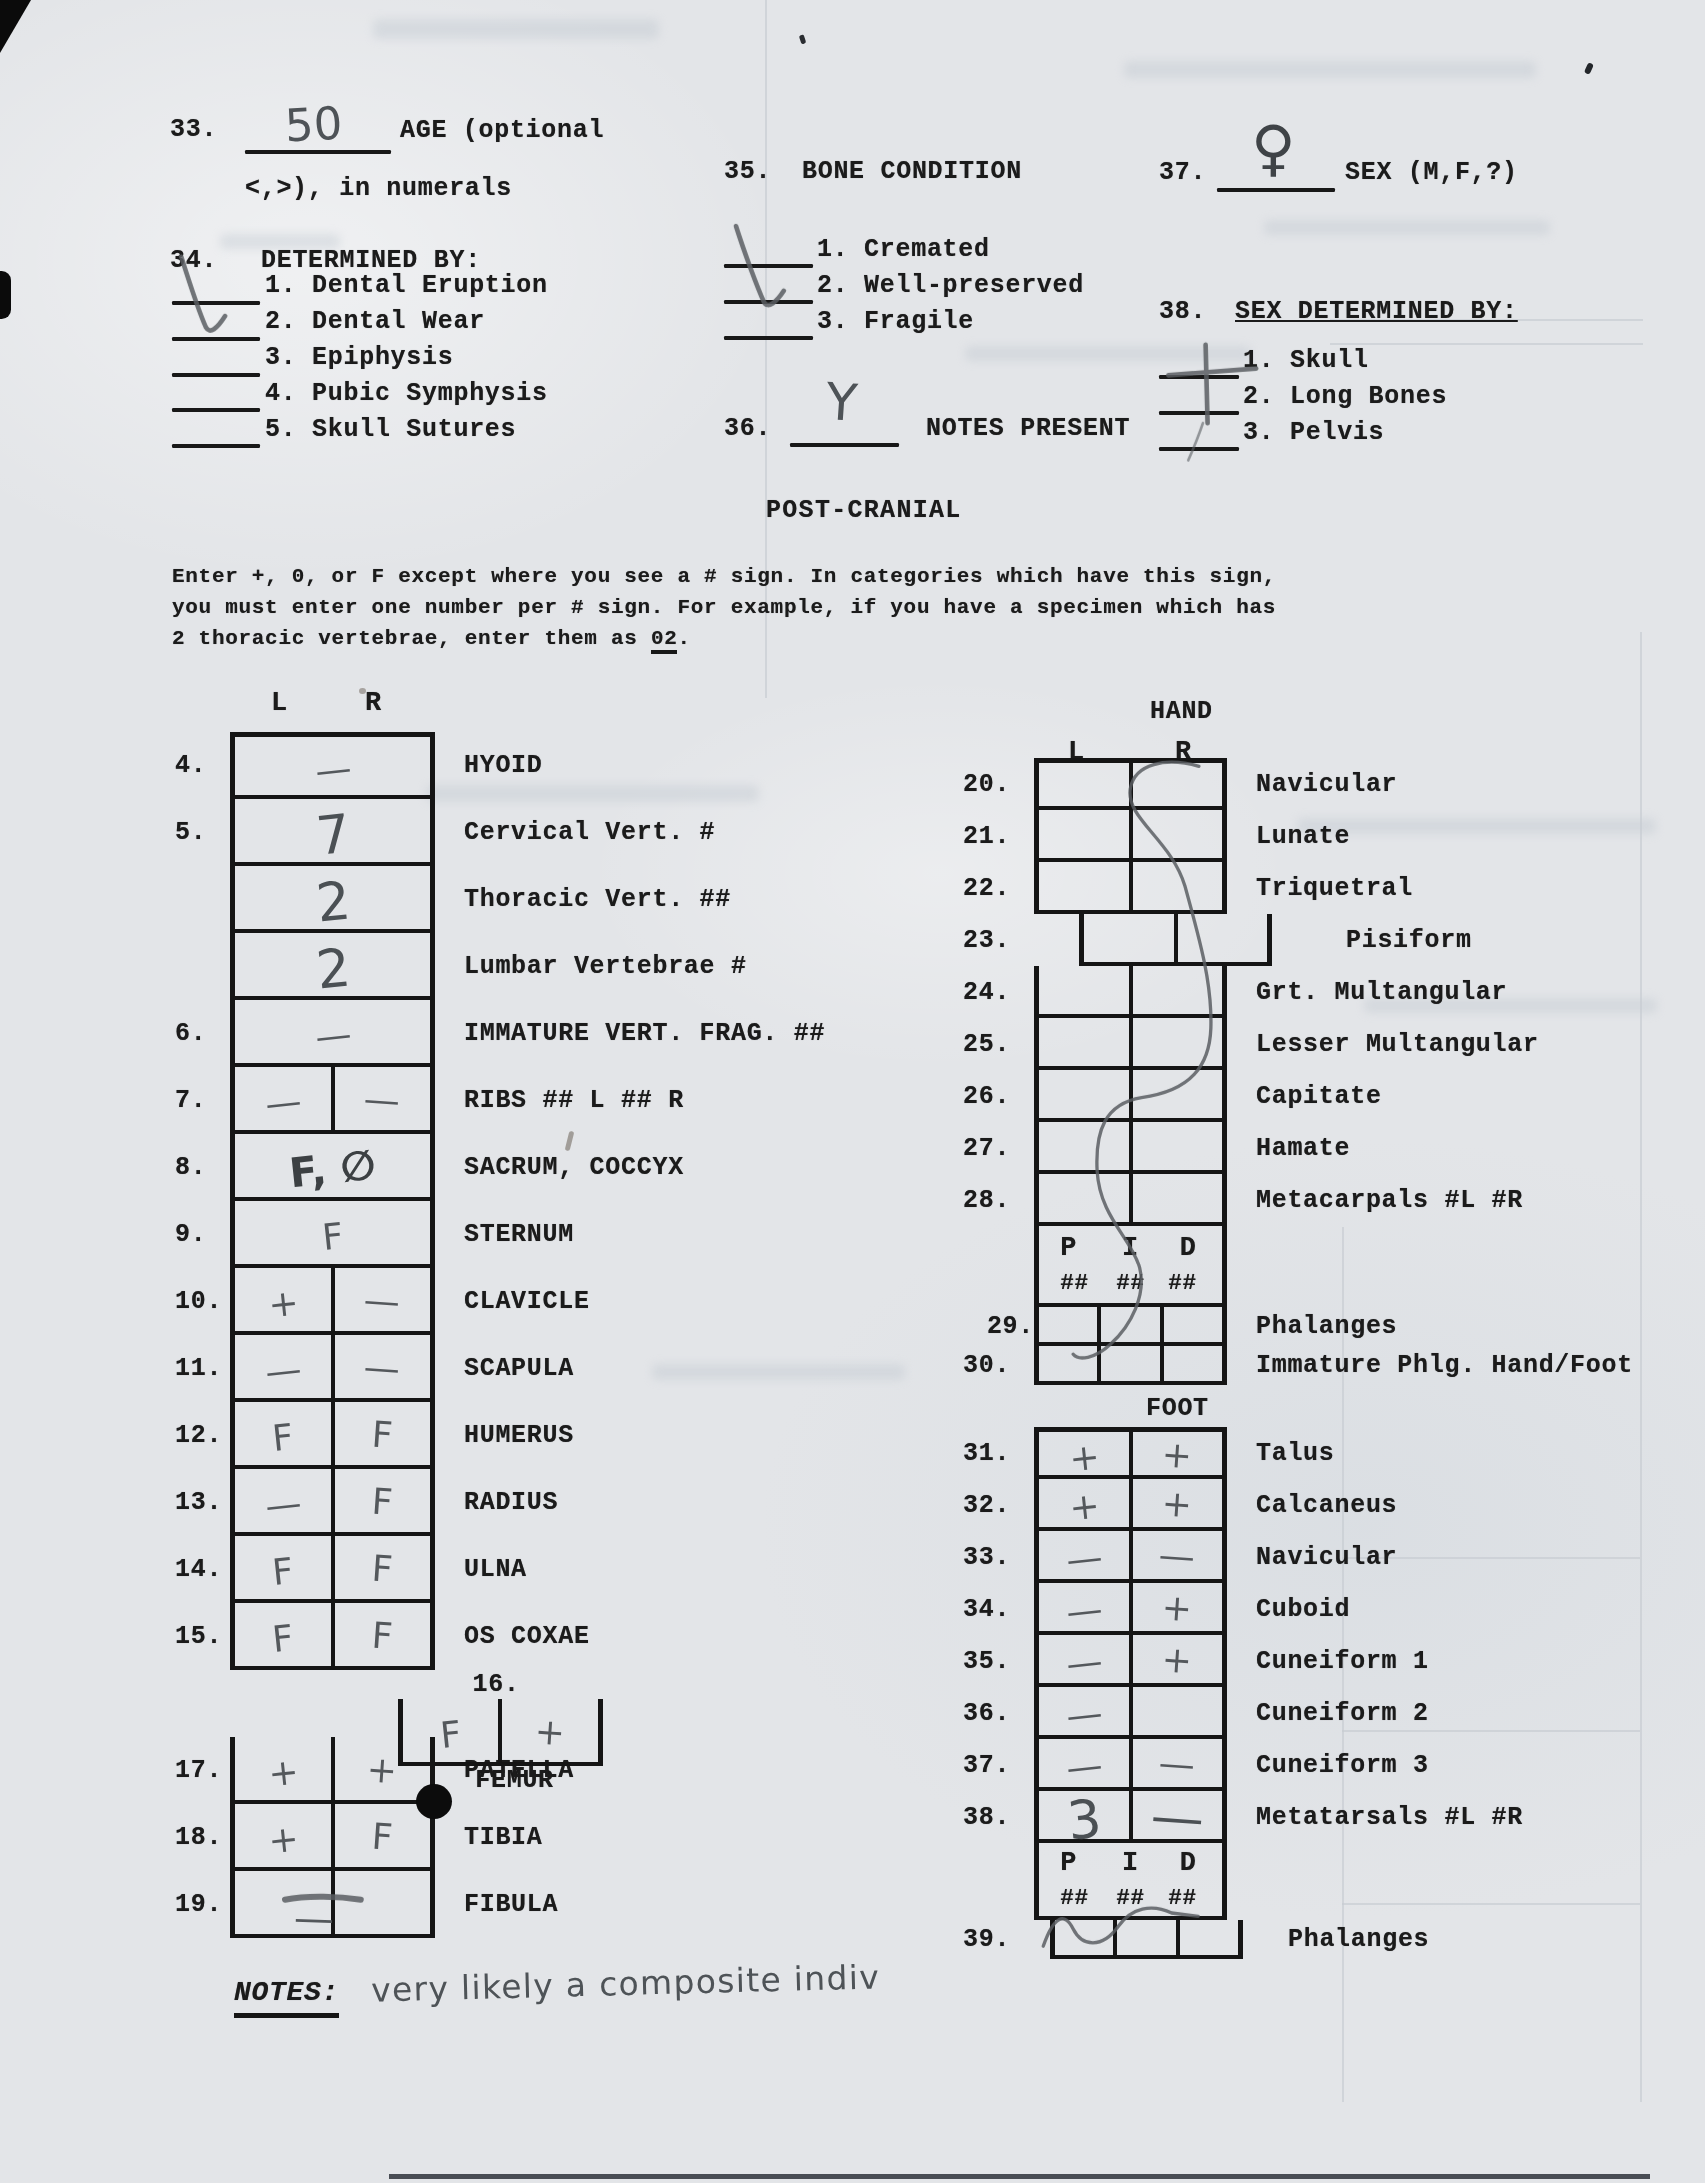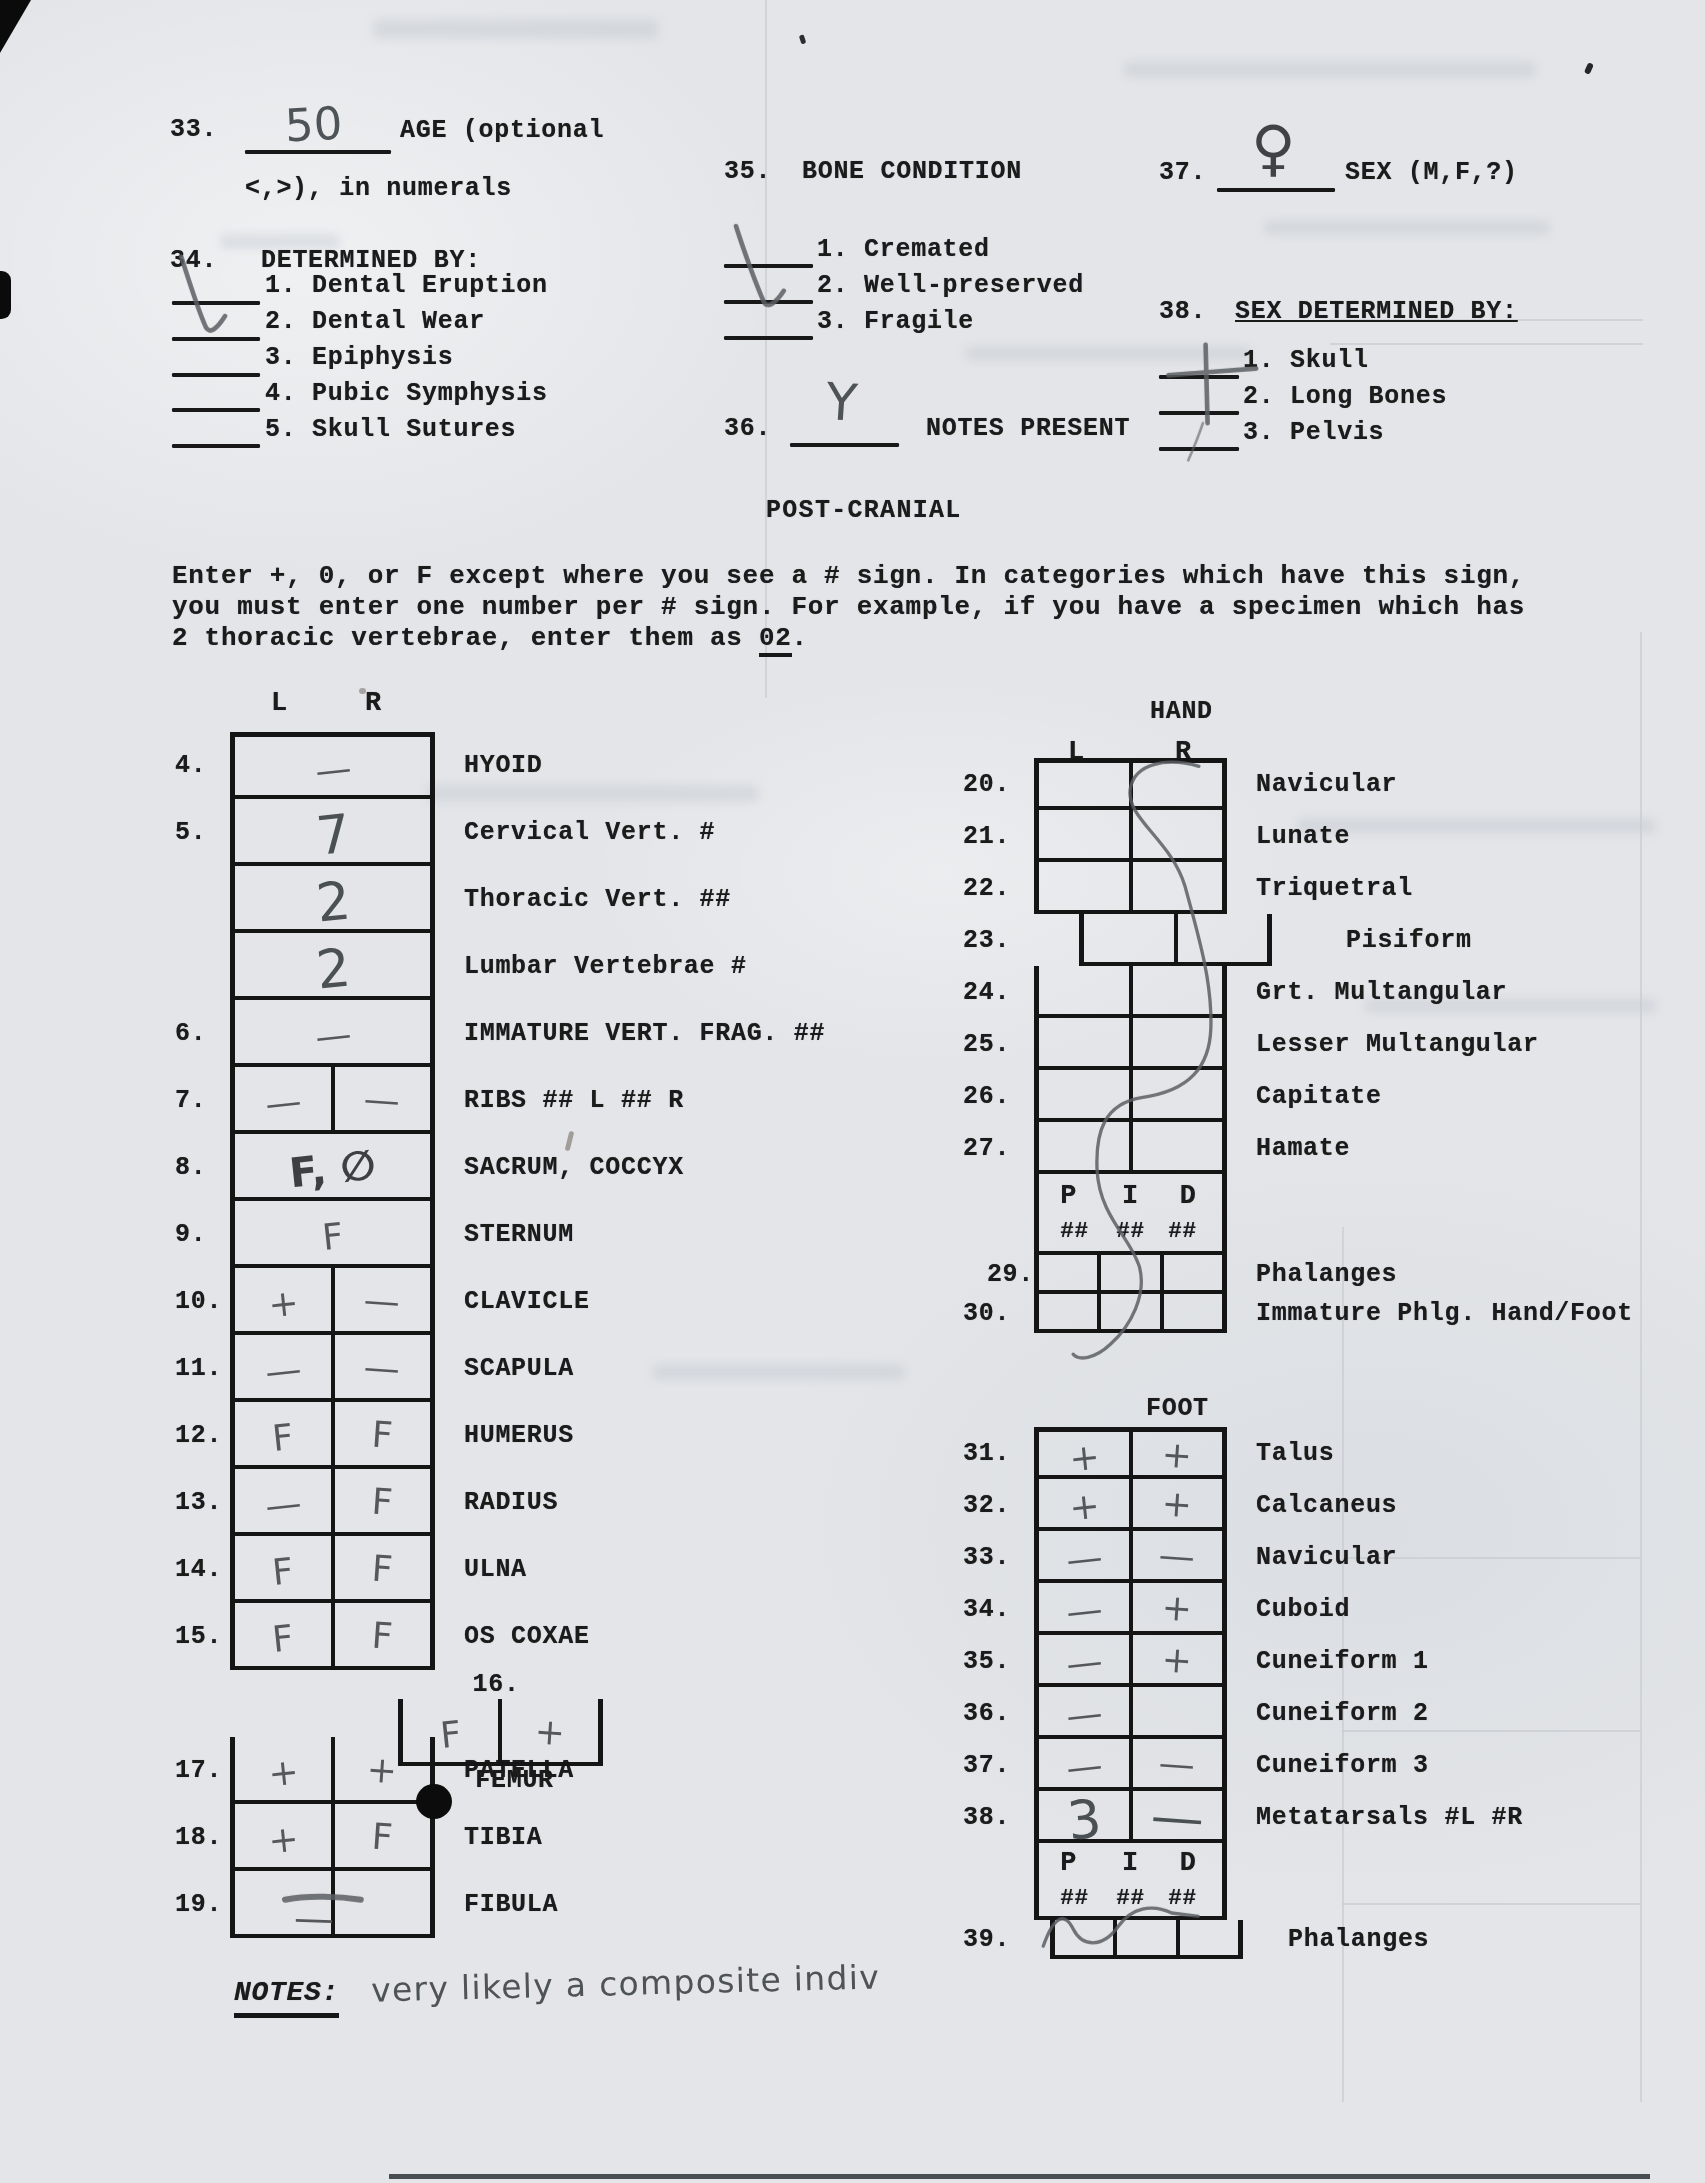--- a/index.html
+++ b/index.html
@@ -6,21 +6,21 @@
   .page{position:relative;width:1706px;height:2183px;background:#e3e5e8;overflow:hidden;
         font-family:"Liberation Mono","DejaVu Sans Mono",monospace;color:#1b1b1b;}
   .page:before{content:"";position:absolute;inset:0;
         background:
           radial-gradient(ellipse 798px 532px at 18% 12%, rgba(255,255,255,.45), transparent 60%),
           radial-gradient(ellipse 931px 599px at 80% 70%, rgba(210,216,222,.5), transparent 65%),
           radial-gradient(ellipse 599px 333px at 55% 40%, rgba(255,255,255,.3), transparent 60%);
         pointer-events:none;}
   .tw{position:absolute;font-weight:700;font-size:25px;letter-spacing:0.7px;white-space:nowrap;
       text-shadow:0 0 0.7px rgba(20,20,20,.55);}
-  .ins{font-size:26px;line-height:31px;}
+  .ins{font-size:21px;line-height:31px;}
   .bline{position:absolute;height:4px;background:#181818;border-radius:1.3px;}
   .hw{position:absolute;font-family:"DejaVu Sans",sans-serif;color:#4e5357;white-space:nowrap;}
   
   .tmount{position:absolute;}
   .trow{display:flex;align-items:center;}
   .rownum{width:var(--numw);font-weight:700;font-size:25px;letter-spacing:0.7px;
           text-shadow:0 0 0.7px rgba(20,20,20,.55);flex:none;}
   .cells{position:relative;display:flex;height:100%;box-sizing:border-box;flex:none;
          border-left:5.3px solid #151515;border-right:5.3px solid #151515;border-bottom:4.7px solid #151515;
          width:var(--cw);}
@@ -397,20 +397,28 @@
         <span class="rowlabel">Capitate</span>
       </div>
       <div class="trow" style="height: 52px;">
         <span class="rownum">27.</span>
         <div class="cells">
           <div class="cell"></div>
           <div class="cell"></div>
         </div>
         <span class="rowlabel">Hamate</span>
       </div>
+      <div class="trow" style="height: 52px;">
+        <span class="rownum">28.</span>
+        <div class="cells">
+          <div class="cell"></div>
+          <div class="cell"></div>
+        </div>
+        <span class="rowlabel">Metacarpals #L #R</span>
+      </div>
       <div class="trow" style="height: 81px;">
         <span class="rownum"></span>
         <div class="cells">
           <div class="pidwrap">
             <div class="pidrow pidcols">
               <span>P</span>
               <span>I</span>
               <span>D</span>
             </div>
             <div class="pidrow pidhash">

